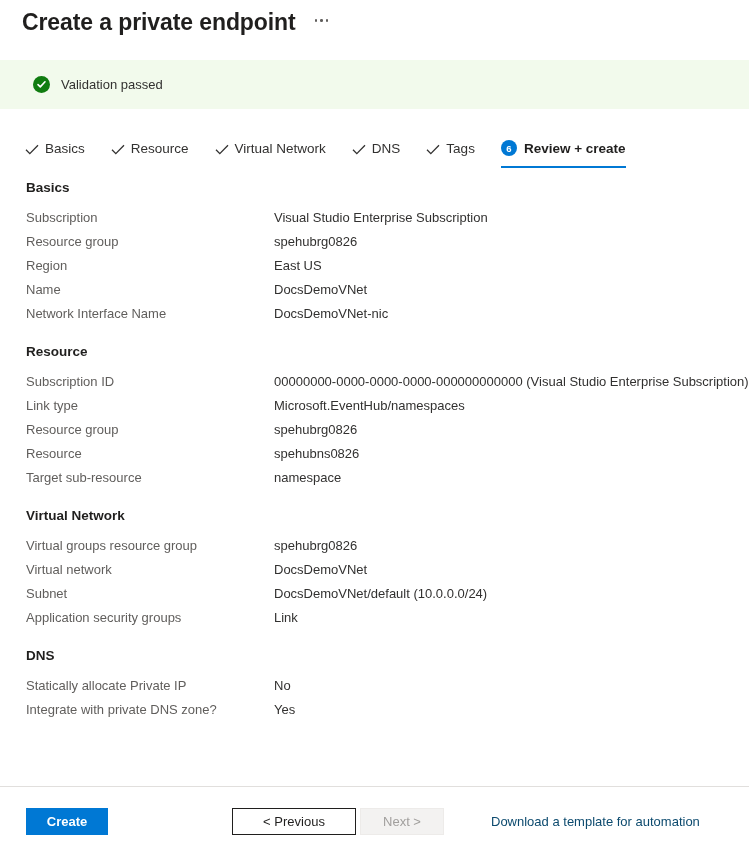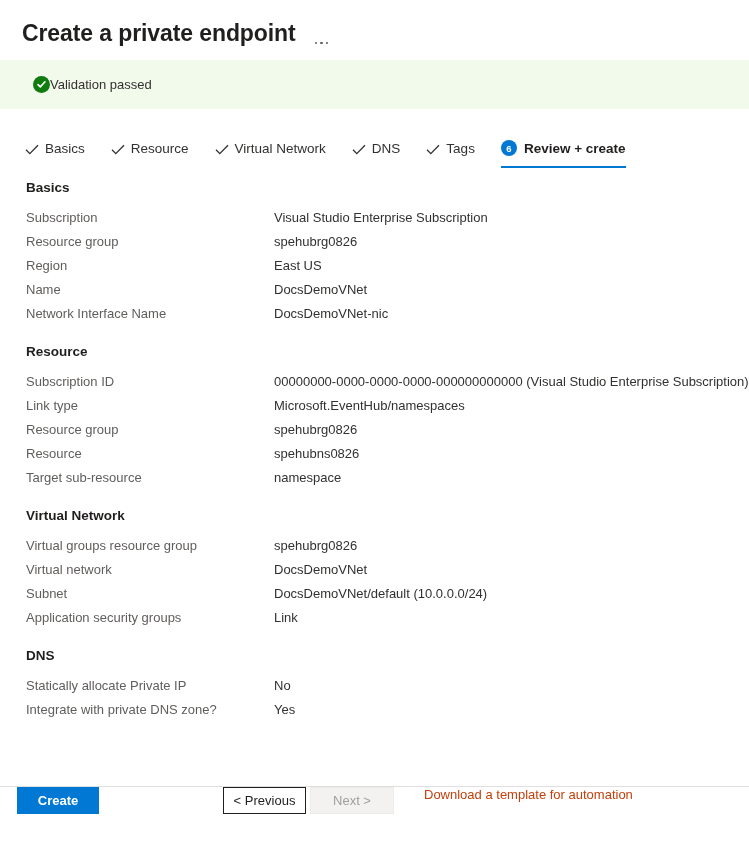--- a/index.html
+++ b/index.html
@@ -14,21 +14,21 @@
     background: #ffffff;
     font-family: "Liberation Sans", sans-serif;
     color: #323130;
     position: relative;
     overflow: hidden;
   }
 
   
   .page-header {
     display: flex;
-    align-items: flex-end;
+    align-items: flex-start;
     padding: 9px 0 0 22px;
     height: 48px;
   }
   .page-title {
     font-size: 23px;
     font-weight: 600;
     color: #201f1e;
     letter-spacing: -0.1px;
     line-height: 1.2;
   }
@@ -68,20 +68,21 @@
     height: 17px;
     border-radius: 50%;
     background: #107c10;
     display: inline-flex;
     align-items: center;
     justify-content: center;
     flex: none;
   }
   .check-circle svg { display: block; }
   .validation-text {
+    margin-left: 11px;
     font-size: 13px;
     color: #323130;
   }
 
   
   .tabs {
     position: absolute;
     left: 0;
     top: 131px;
     width: 749px;
@@ -187,21 +188,22 @@
     background: #e1dfdd;
   }
   .footer {
     position: absolute;
     left: 0;
     top: 787px;
     width: 749px;
     height: 69px;
     background: #ffffff;
     display: flex;
-    padding-left: 17px;
+    align-items: center;
+    padding-left: 26px;
   }
   .btn {
     font-family: inherit;
     font-size: 13px;
     cursor: pointer;
     height: 27px;
     display: inline-flex;
     align-items: center;
     justify-content: center;
   }
@@ -210,35 +212,35 @@
     color: #ffffff;
     border: 1px solid #0078d4;
     font-weight: 600;
     width: 82px;
     margin-right: 0;
   }
   .btn-previous {
     background: #ffffff;
     color: #201f1e;
     border: 1px solid #201f1e;
-    width: 83px;
+    width: 124px;
     margin-left: 124px;
   }
   .btn-next {
     background: #f3f2f1;
     color: #a19f9d;
     border: 1px solid #edebe9;
     width: 84px;
     margin-left: 4px;
     cursor: default;
   }
   .template-link {
-    margin-left: 30px;
+    margin-left: 47px;
     font-size: 13px;
-    color: #c2410c;
+    color: #0c4a6e;
     text-decoration: none;
     cursor: pointer;
   }
 </style>
 </head>
 <body>
 
 <div class="page-header">
   <div class="page-title">Create a private endpoint</div>
   <button class="ellipsis-btn">

